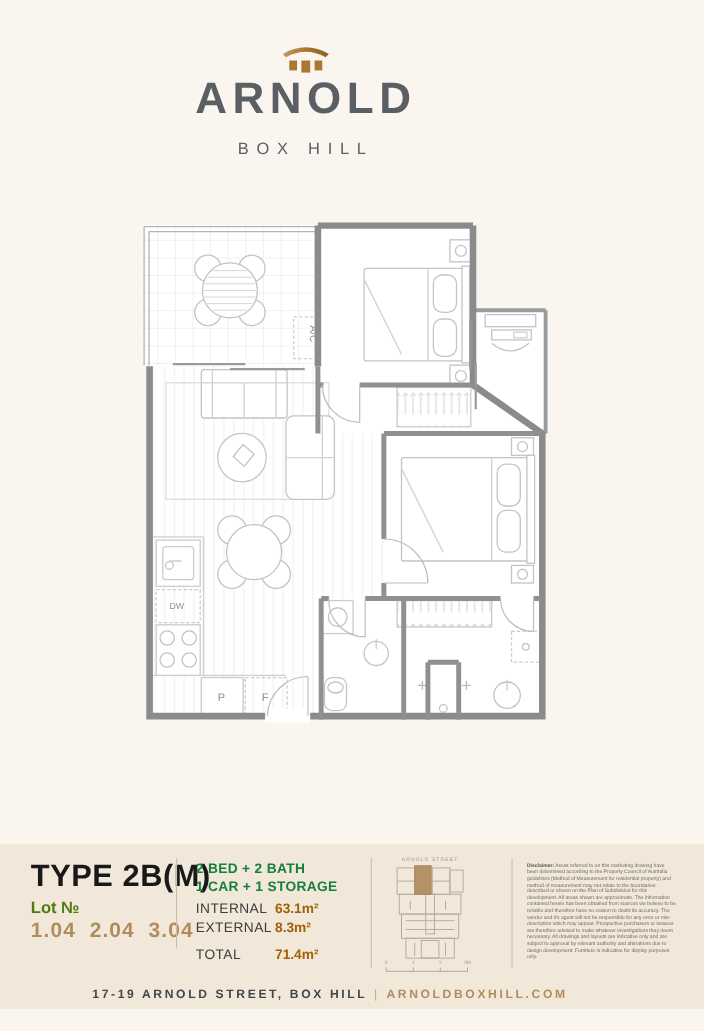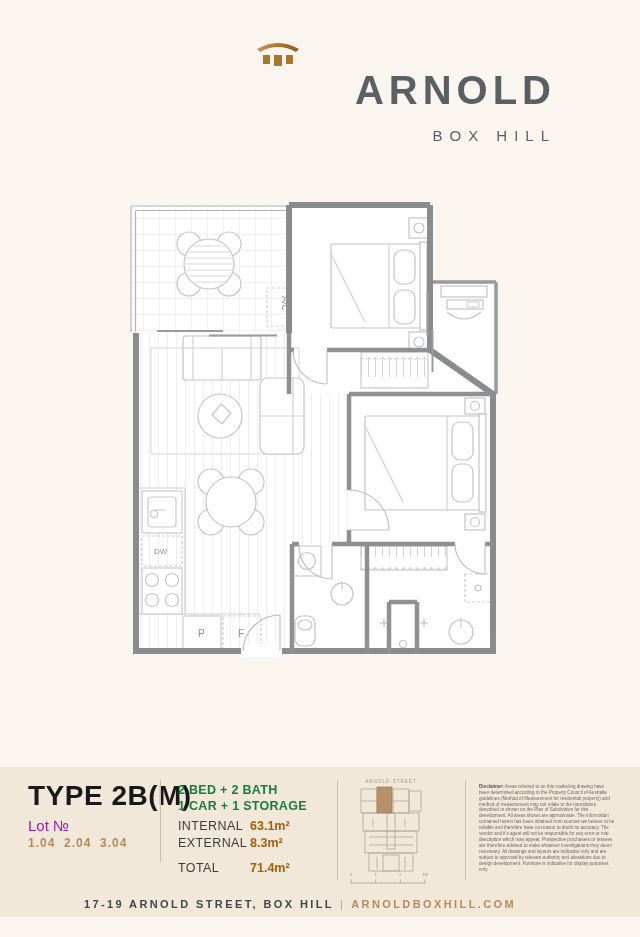--- a/index.html
+++ b/index.html
@@ -1,33 +1,33 @@
 <!DOCTYPE html>
 <html><head>
 <meta charset="utf-8">
 <style>
   html,body{margin:0;padding:0;}
   body{font-family:"Liberation Sans", sans-serif;}
   .page{position:relative;width:640px;height:937px;background:#faf6ef;overflow:hidden;}
 
   
-  .logo{position:absolute;top:34px;left:0;width:556px;text-align:right;}
+  .logo{position:absolute;top:34px;left:0;width:556px;text-align:center;}
   .logo-mark{display:block;margin:0 auto 2px auto;}
   .logo-name{font-size:40px;font-weight:800;letter-spacing:5px;color:#5b5f64;line-height:1.0;}
   .logo-loc{font-size:15px;font-weight:500;letter-spacing:7px;color:#5b5f64;margin-top:17px;}
 
   
   .plan-wrap{position:absolute;left:127px;top:202px;width:372px;height:466px;}
   .plan-label{font-family:"Liberation Sans",sans-serif;fill:#8d8e90;}
 
   
   .info-band{position:absolute;left:0;top:767px;width:640px;height:150px;background:#f1e8da;}
   .type-title{position:absolute;left:28px;top:13px;margin:0;font-size:28px;font-weight:800;color:#191919;letter-spacing:.5px;}
-  .lot-label{position:absolute;left:28px;top:50px;font-size:15px;font-weight:400;color:#a21caf;}
-  .lot-numbers{position:absolute;left:28px;top:69px;font-size:12px;font-weight:700;color:#b08c5e;letter-spacing:1px;white-space:pre;}
+  .lot-label{position:absolute;left:28px;top:50px;font-size:15px;font-weight:700;color:#4d7c0f;}
+  .lot-numbers{position:absolute;left:28px;top:69px;font-size:19px;font-weight:700;color:#b08c5e;letter-spacing:1px;white-space:pre;}
   .vdiv{position:absolute;top:13px;width:1px;height:82px;background:#c9bfae;}
   .vdiv1{left:160px;} .vdiv2{left:337px;height:100px;} .vdiv3{left:465px;height:100px;}
   .config{position:absolute;left:178px;top:15px;font-size:12.5px;font-weight:700;color:#15803d;line-height:1.28;letter-spacing:.3px;}
   .areas{position:absolute;left:178px;top:52px;width:130px;font-size:12.5px;color:#3c3c3c;}
   .area-row{display:flex;margin-bottom:3px;align-items:flex-end;}
   .area-row.total{margin-top:11px;}
   .area-label{width:72px;letter-spacing:.4px;}
   .area-value{font-weight:700;color:#a16207;}
   .map-col{position:absolute;left:343px;top:8px;width:96px;height:118px;}
   .disclaimer{position:absolute;left:479px;top:12px;width:136px;font-size:4.6px;line-height:1.3;color:#6e6960;text-align:left;}

